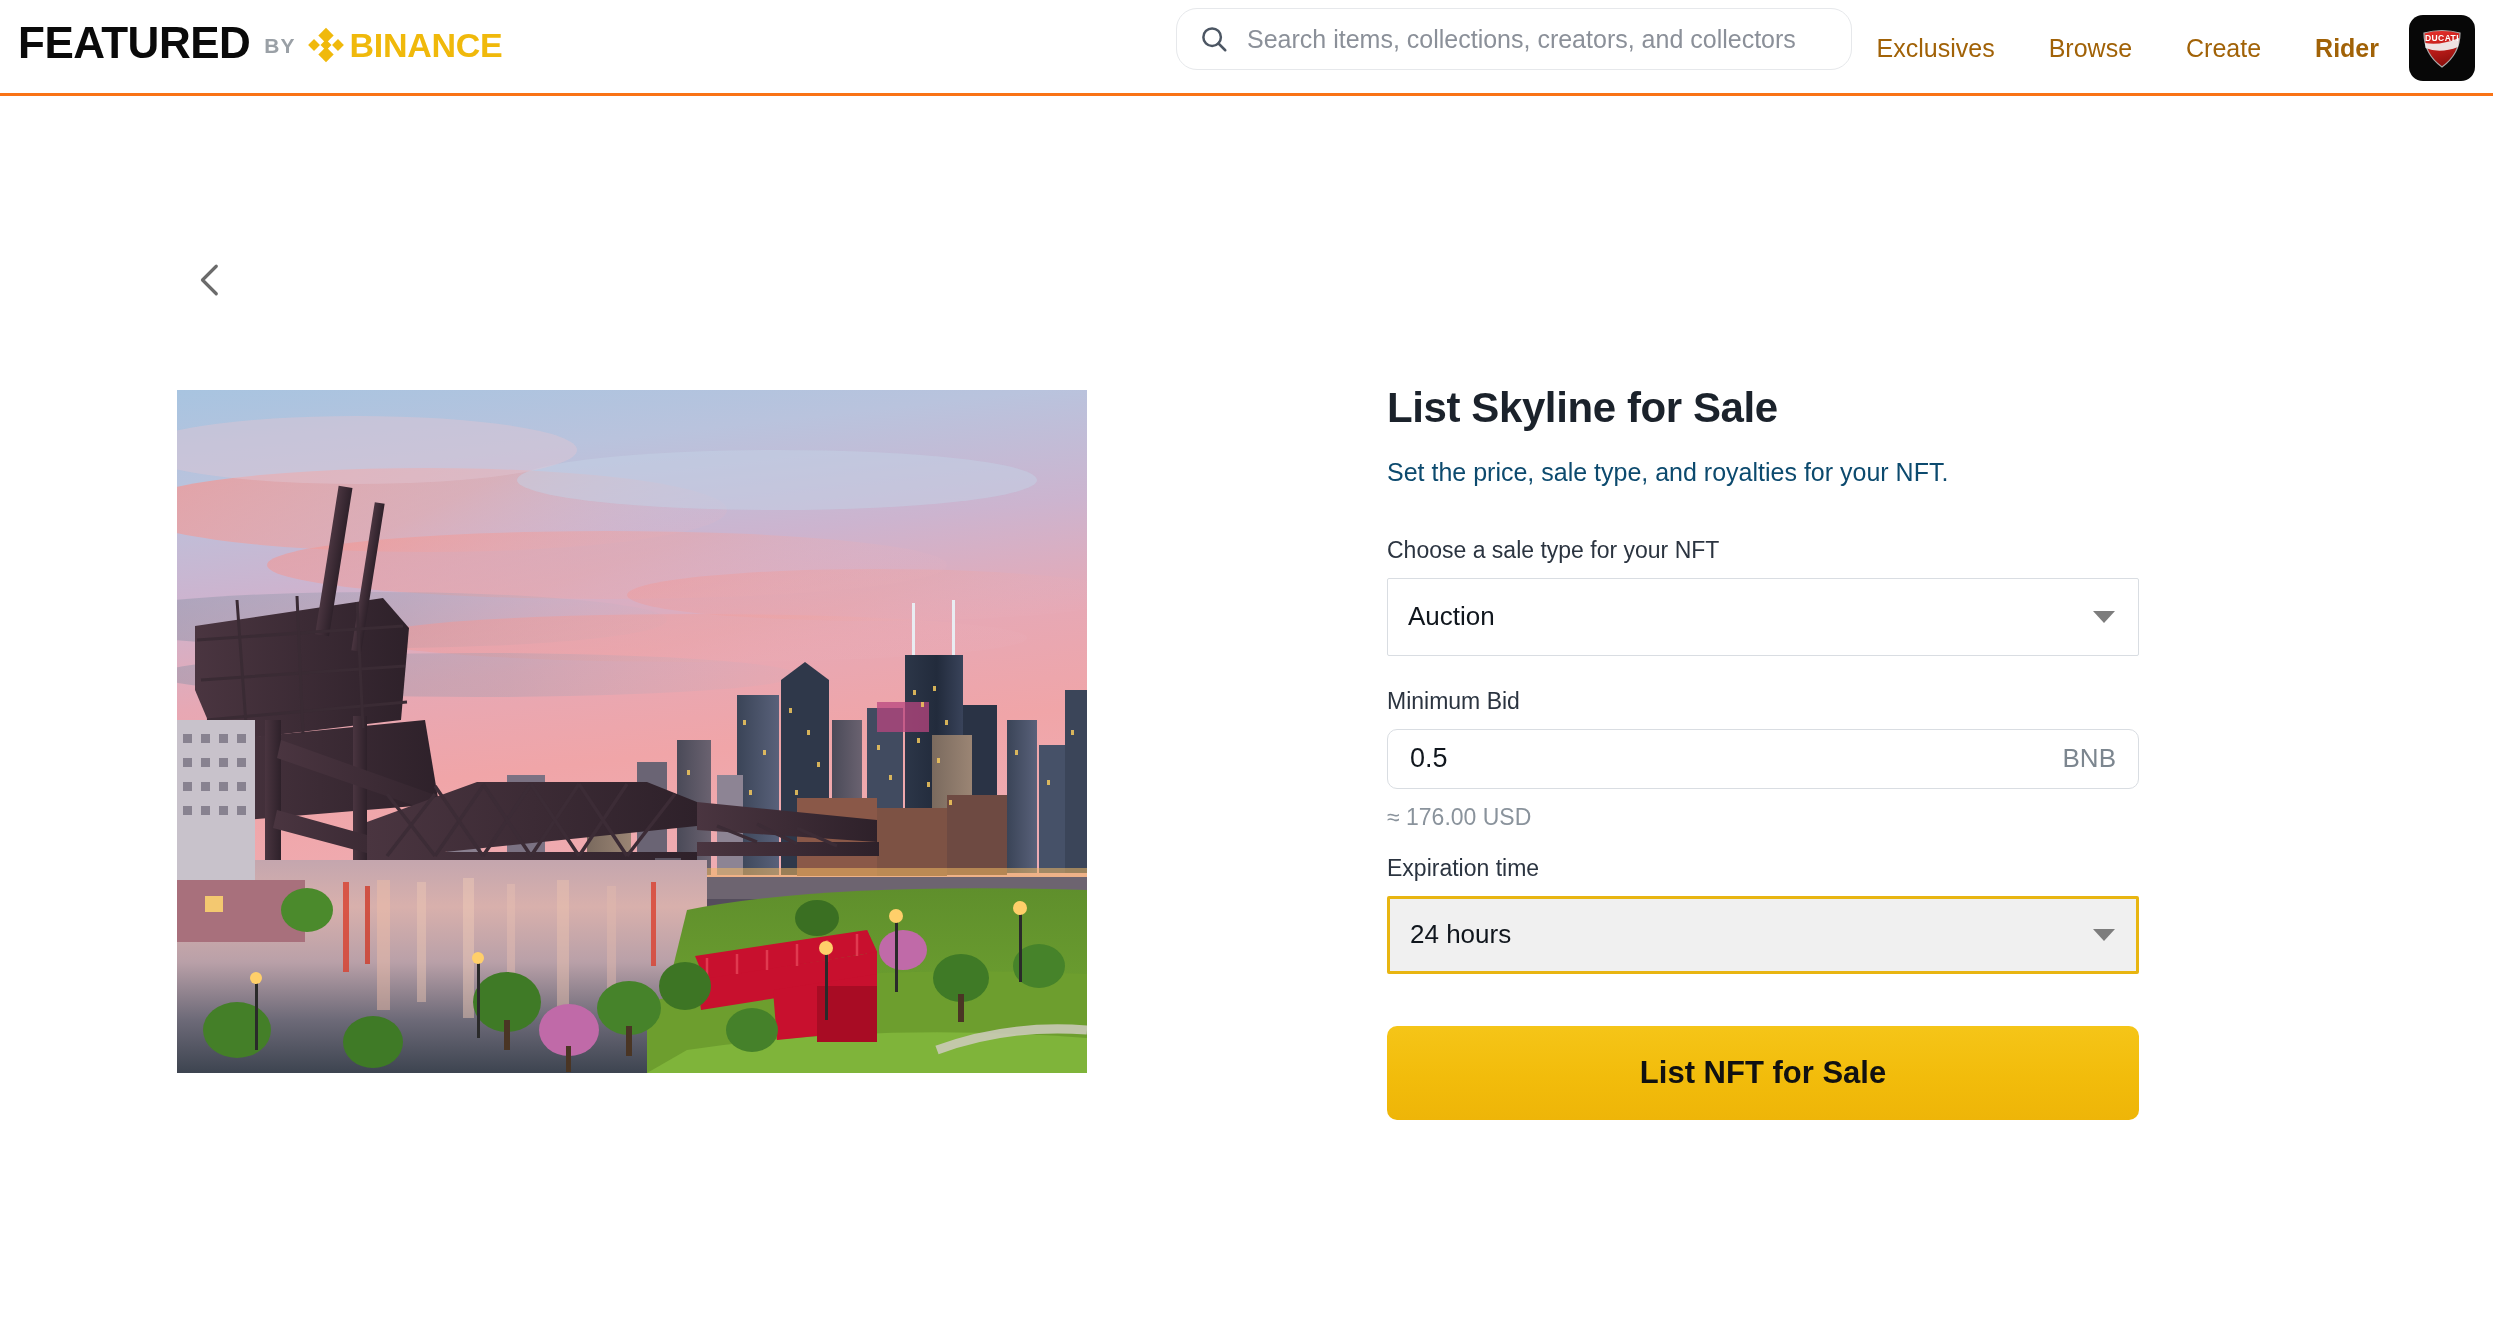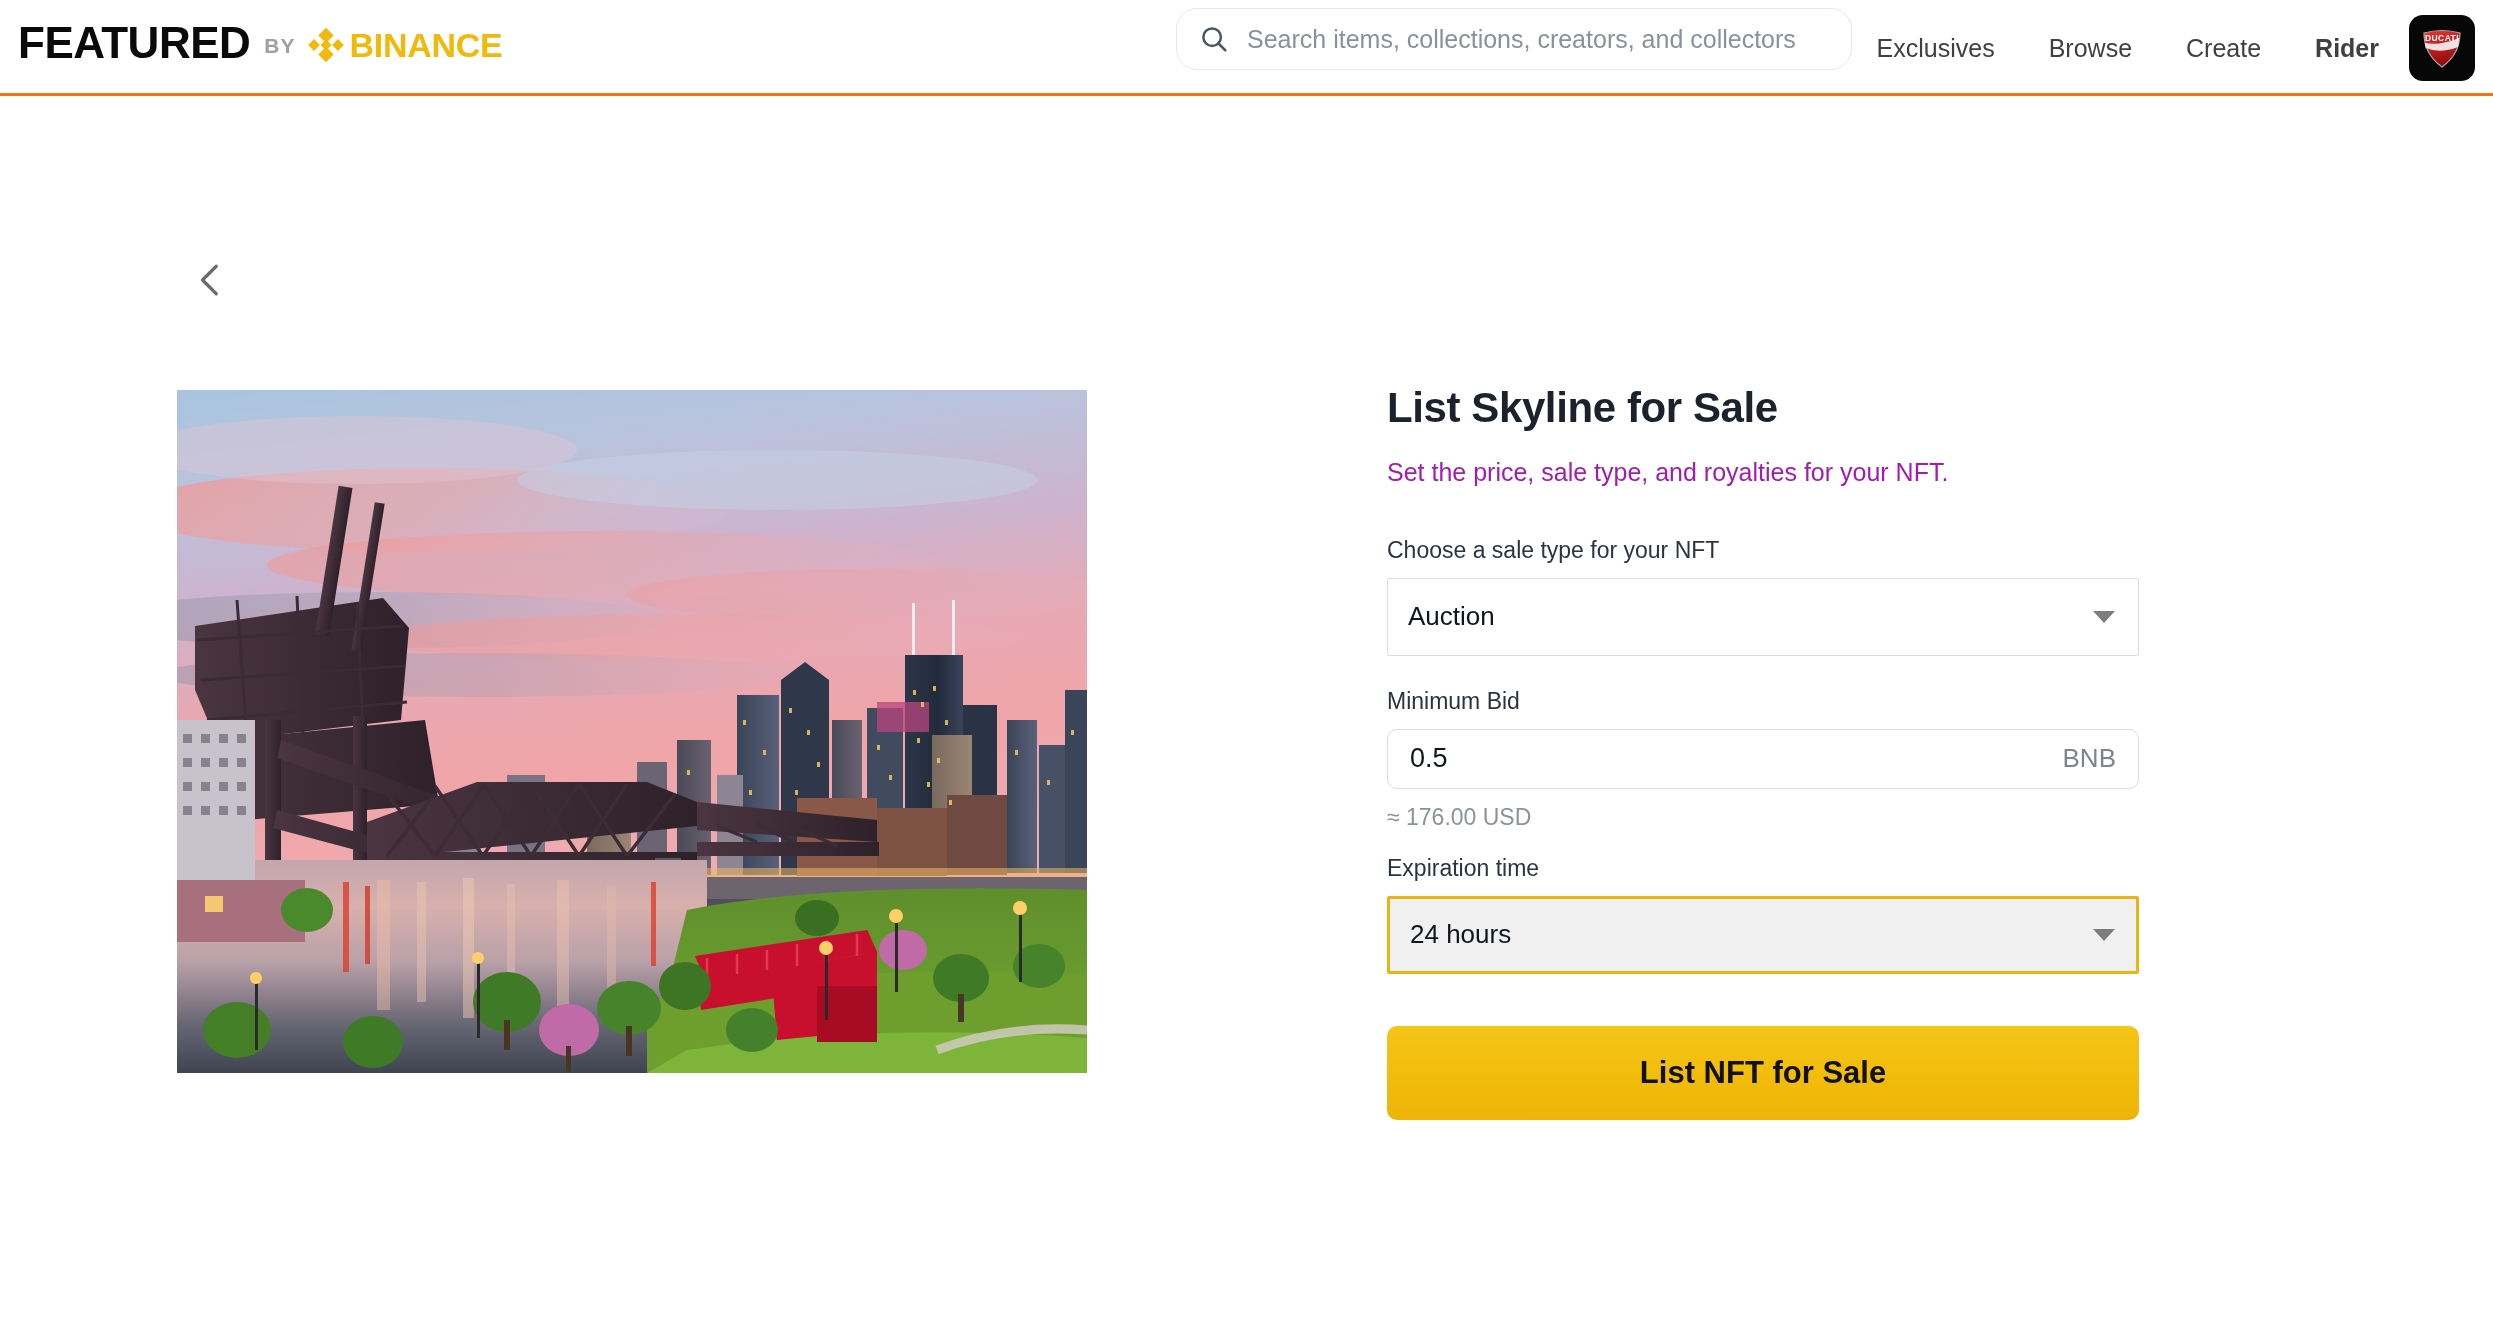--- a/index.html
+++ b/index.html
@@ -96,21 +96,21 @@
     position: absolute;
     right: 18px;
     top: 0;
     height: 96px;
     display: flex;
     align-items: center;
     gap: 0;
   }
   .nav-link {
     font-size: 25px;
-    color: #404040;
+    color: #a16207;
     text-decoration: none;
     padding: 0 27px;
     white-space: nowrap;
     cursor: pointer;
   }
   .nav-link.strong { font-weight: 600; padding-right: 22px; }
 
   .avatar {
     width: 66px; height: 66px;
     border-radius: 14px;
@@ -161,21 +161,21 @@
   .panel-title {
     font-size: 42px;
     font-weight: 700;
     color: #1b222b;
     letter-spacing: -0.4px;
     line-height: 1.1;
   }
   .panel-sub {
     margin-top: 25px;
     font-size: 25px;
-    color: #a21caf;
+    color: #0c4a6e;
     line-height: 1.3;
   }
 
   .field-label {
     font-size: 23px;
     color: #2b3440;
     margin-bottom: 14px;
   }
   .group { margin-top: 0; }
 

